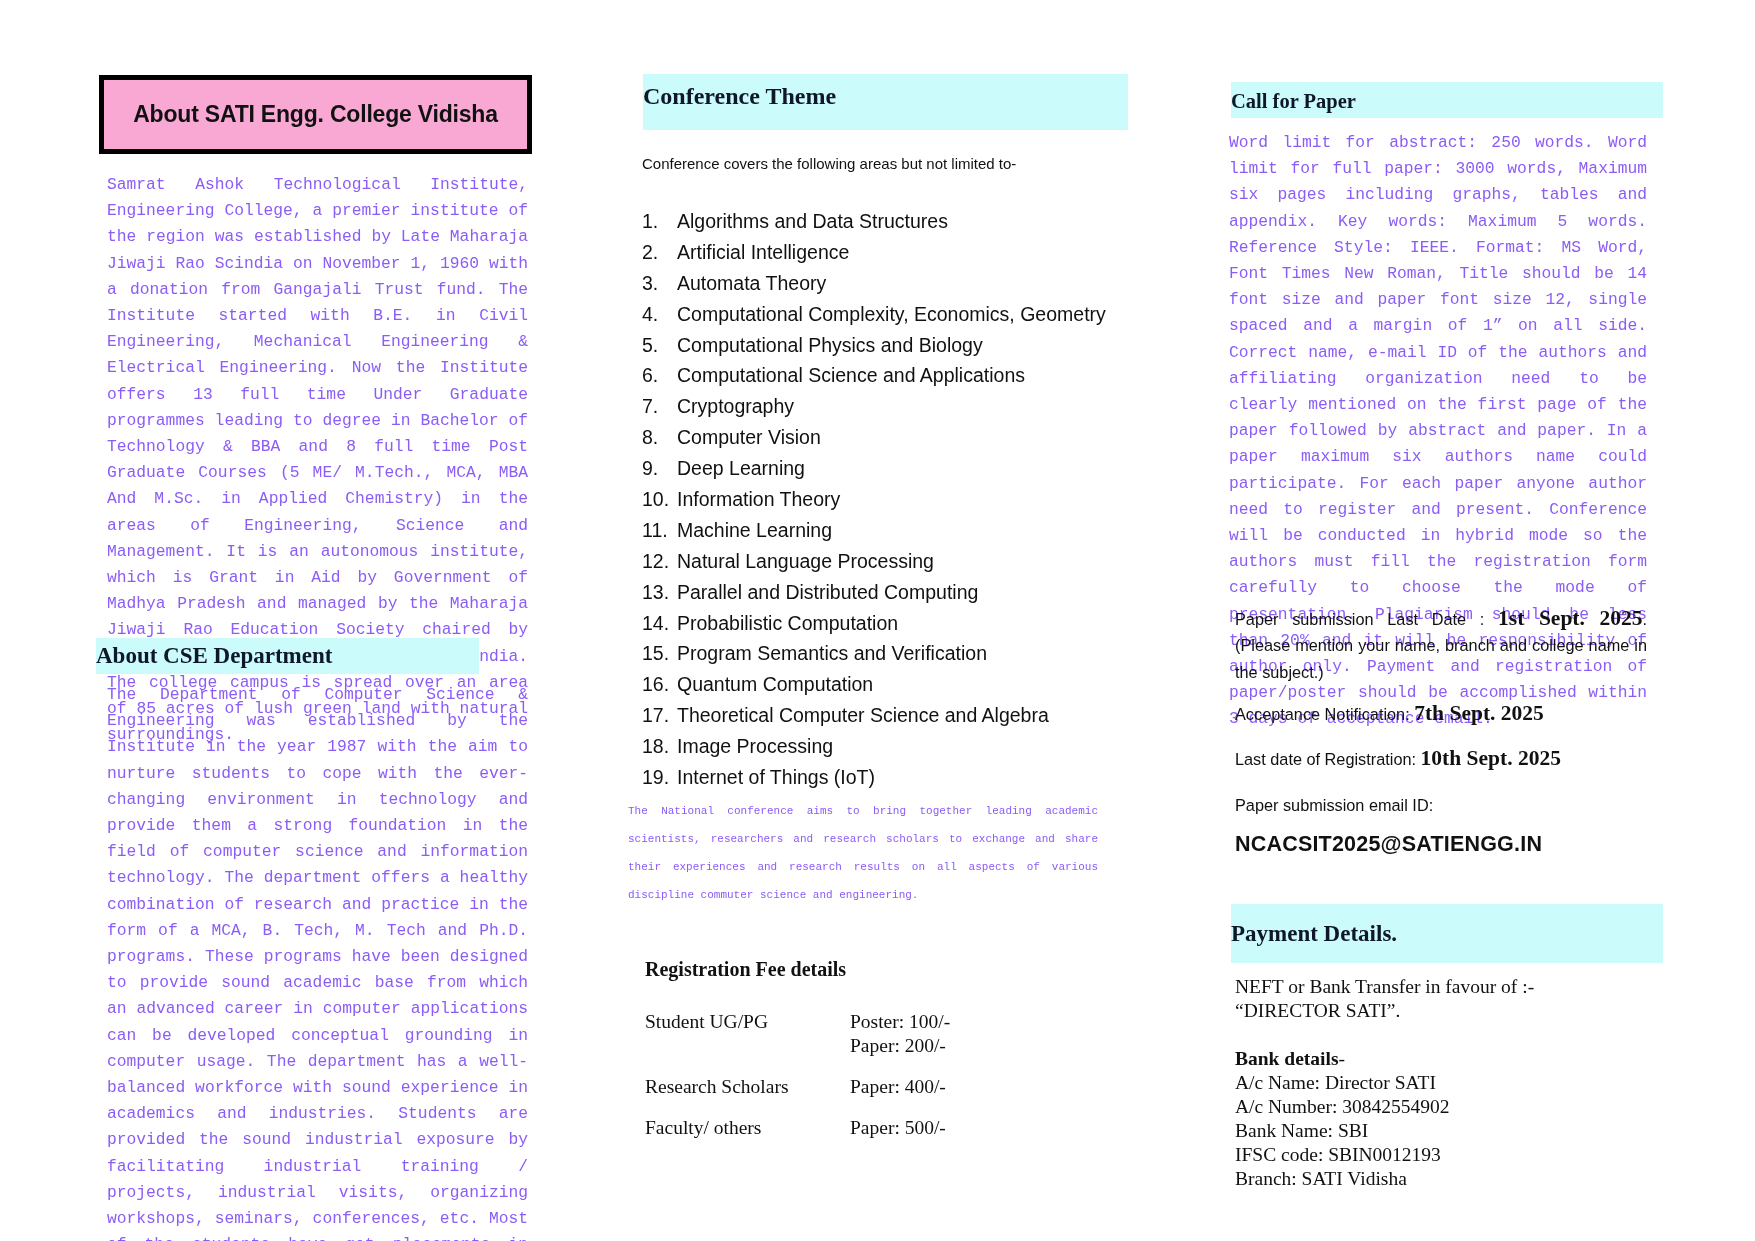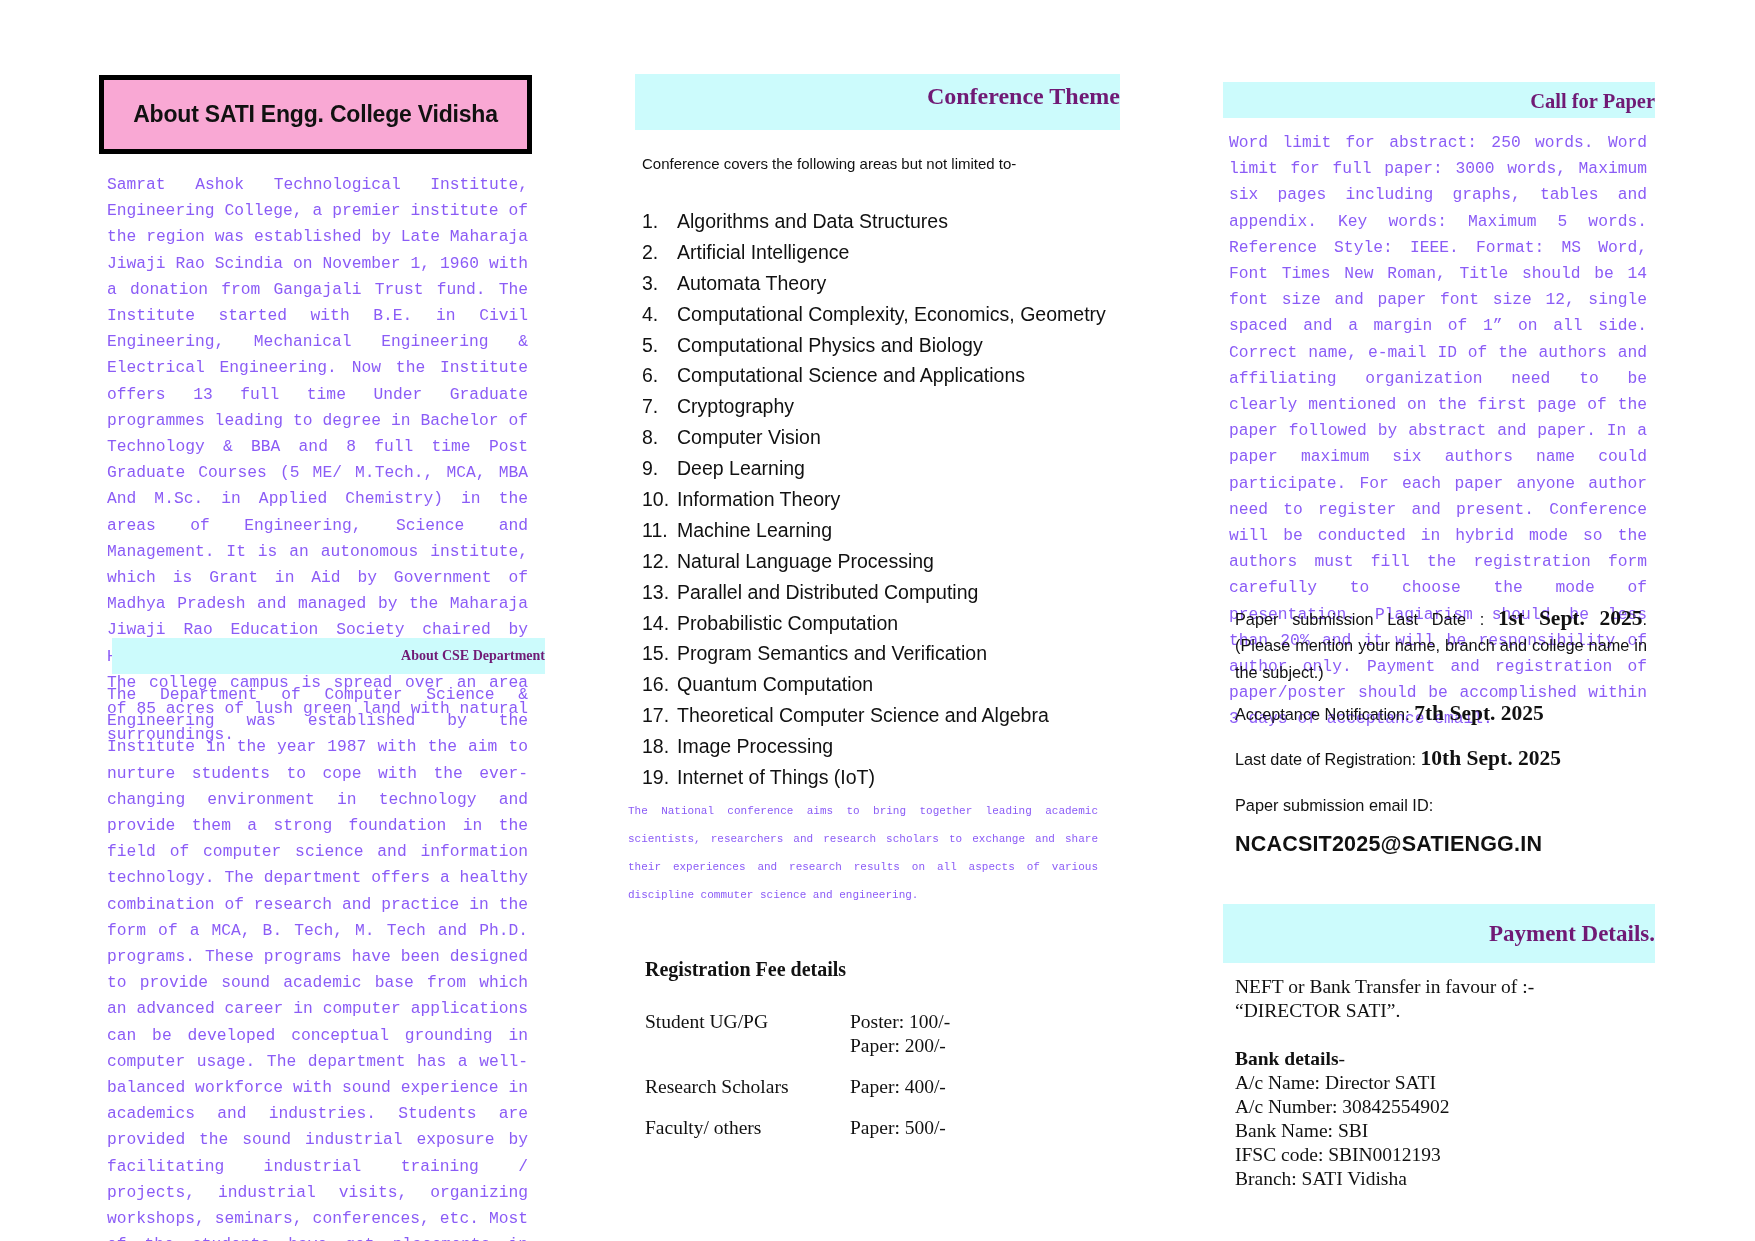--- a/index.html
+++ b/index.html
@@ -1,38 +1,39 @@
 <!DOCTYPE html>
 <html><head>
 <meta charset="utf-8">
 <style>
   html, body { margin: 0; padding: 0; background: #ffffff; }
   body { width: 1755px; height: 1241px; position: relative; overflow: hidden; color: #111; }
   .sans { font-family: "Liberation Sans", "DejaVu Sans", sans-serif; }
   .col { position: absolute; }
   .cyan-head {
     background: #ccfbfc;
-    text-align: right;
+    text-align: left;
     font-family: "Liberation Serif", "DejaVu Serif", serif;
     font-weight: bold;
-    color: #701a75;
+    color: #0f172a;
     box-sizing: border-box;
+    margin-left: 8px;
   }
   .just { text-align: justify; font-family: Liberation Mono, monospace; color: #8b5cf6; }
 
   
   #about-box {
     left: 99px; top: 75px; width: 433px; height: 79px;
     box-sizing: border-box; border: 5px solid #000; background: #f9a8d4;
     display: flex; align-items: center; justify-content: center;
     font-family: "Liberation Sans", "DejaVu Sans", sans-serif; font-weight: bold;
     font-size: 23px; letter-spacing: -0.2px;
   }
   #about-text { left: 107px; top: 172px; width: 421px; font-size: 16.3px; line-height: 26.2px; }
-  #cse-head { left: 112px; top: 638px; width: 433px; height: 36px; font-size: 14px; line-height: 36px; font-weight: bold; }
+  #cse-head { left: 88px; top: 638px; width: 383px; height: 36px; font-size: 23px; line-height: 36px; font-weight: bold; }
   #cse-text { left: 107px; top: 682px; width: 421px; font-size: 16.3px; line-height: 26.2px; }
 
   
   #theme-head { left: 635px; top: 74px; width: 485px; height: 56px; font-size: 24px; line-height: 44px; }
   #theme-intro { left: 642px; top: 150px; width: 470px; font-size: 15px; line-height: 28px; }
   #theme-list { left: 642px; top: 206px; width: 480px; margin: 0; padding: 0; list-style: none; font-family: "Liberation Sans", "DejaVu Sans", sans-serif; font-size: 19.5px; }
   #theme-list li { height: 30.9px; line-height: 30.9px; white-space: nowrap; display: flex; }
   #theme-list .num { width: 35px; flex: none; }
   #theme-aim { left: 628px; top: 797px; width: 470px; font-size: 11px; line-height: 28px; }
   #fee-title { left: 645px; top: 958px; font-size: 20px; font-weight: bold; font-family: "Liberation Serif", "DejaVu Serif", serif; }

